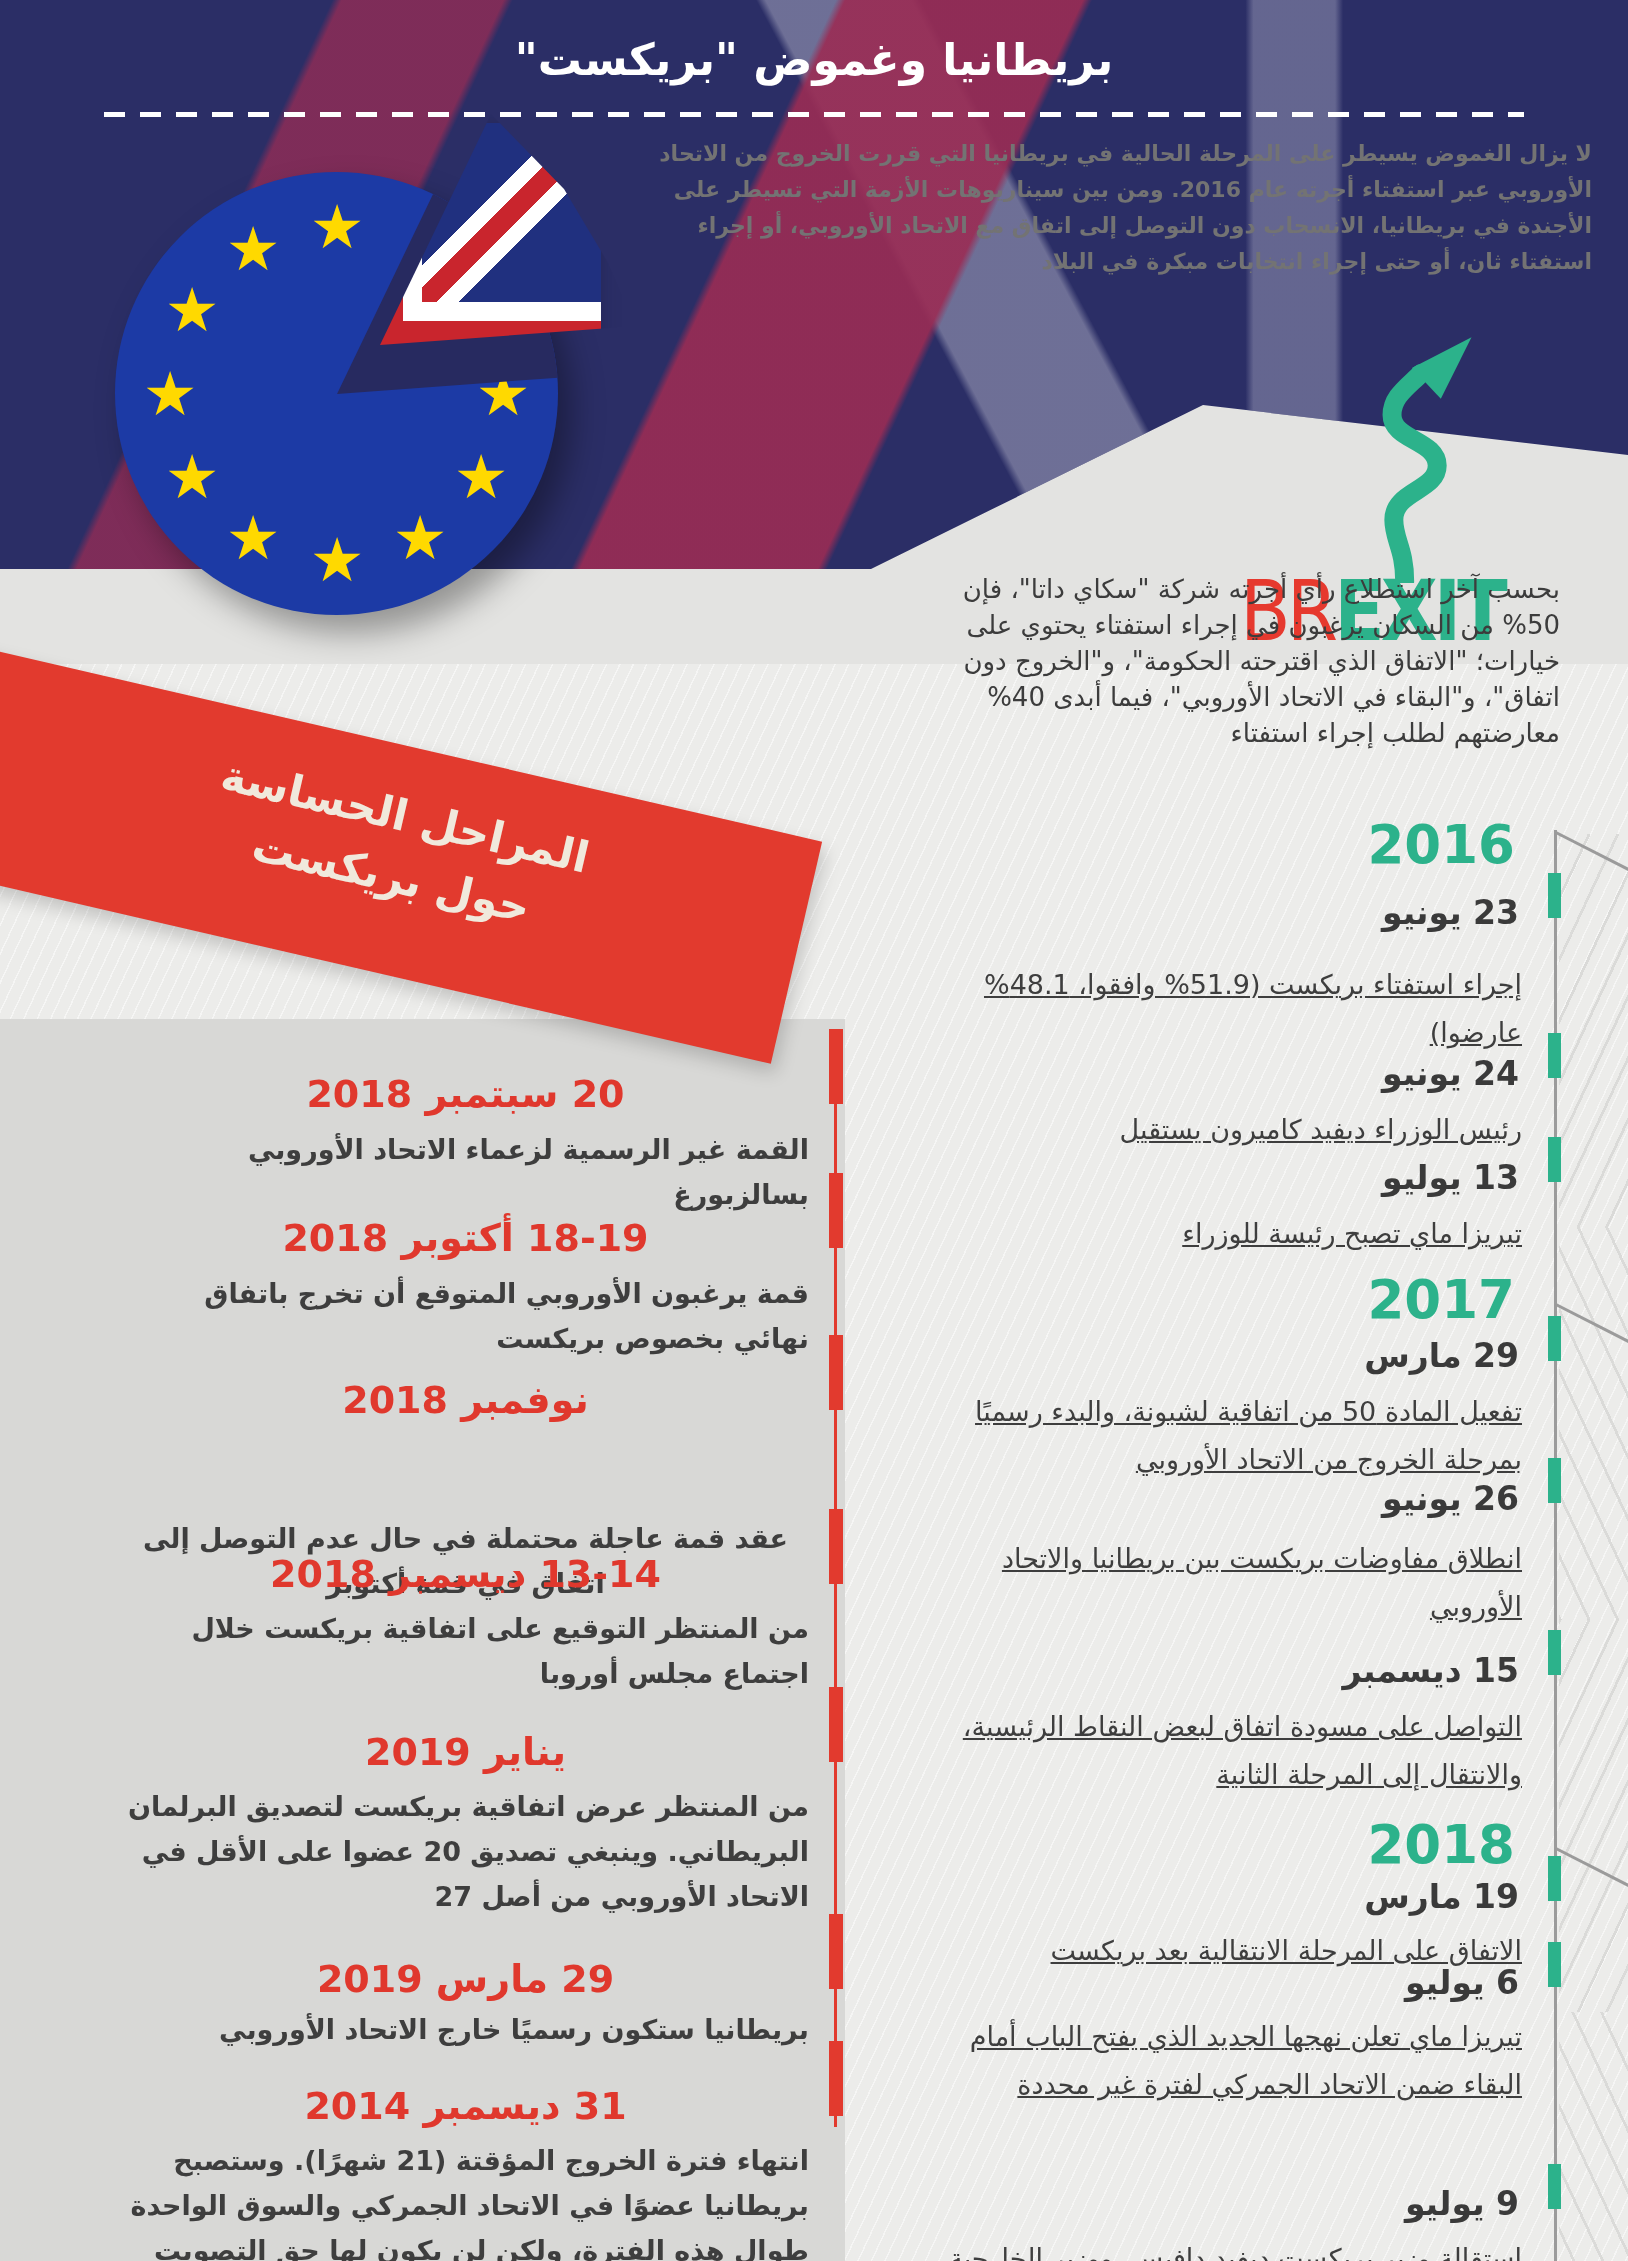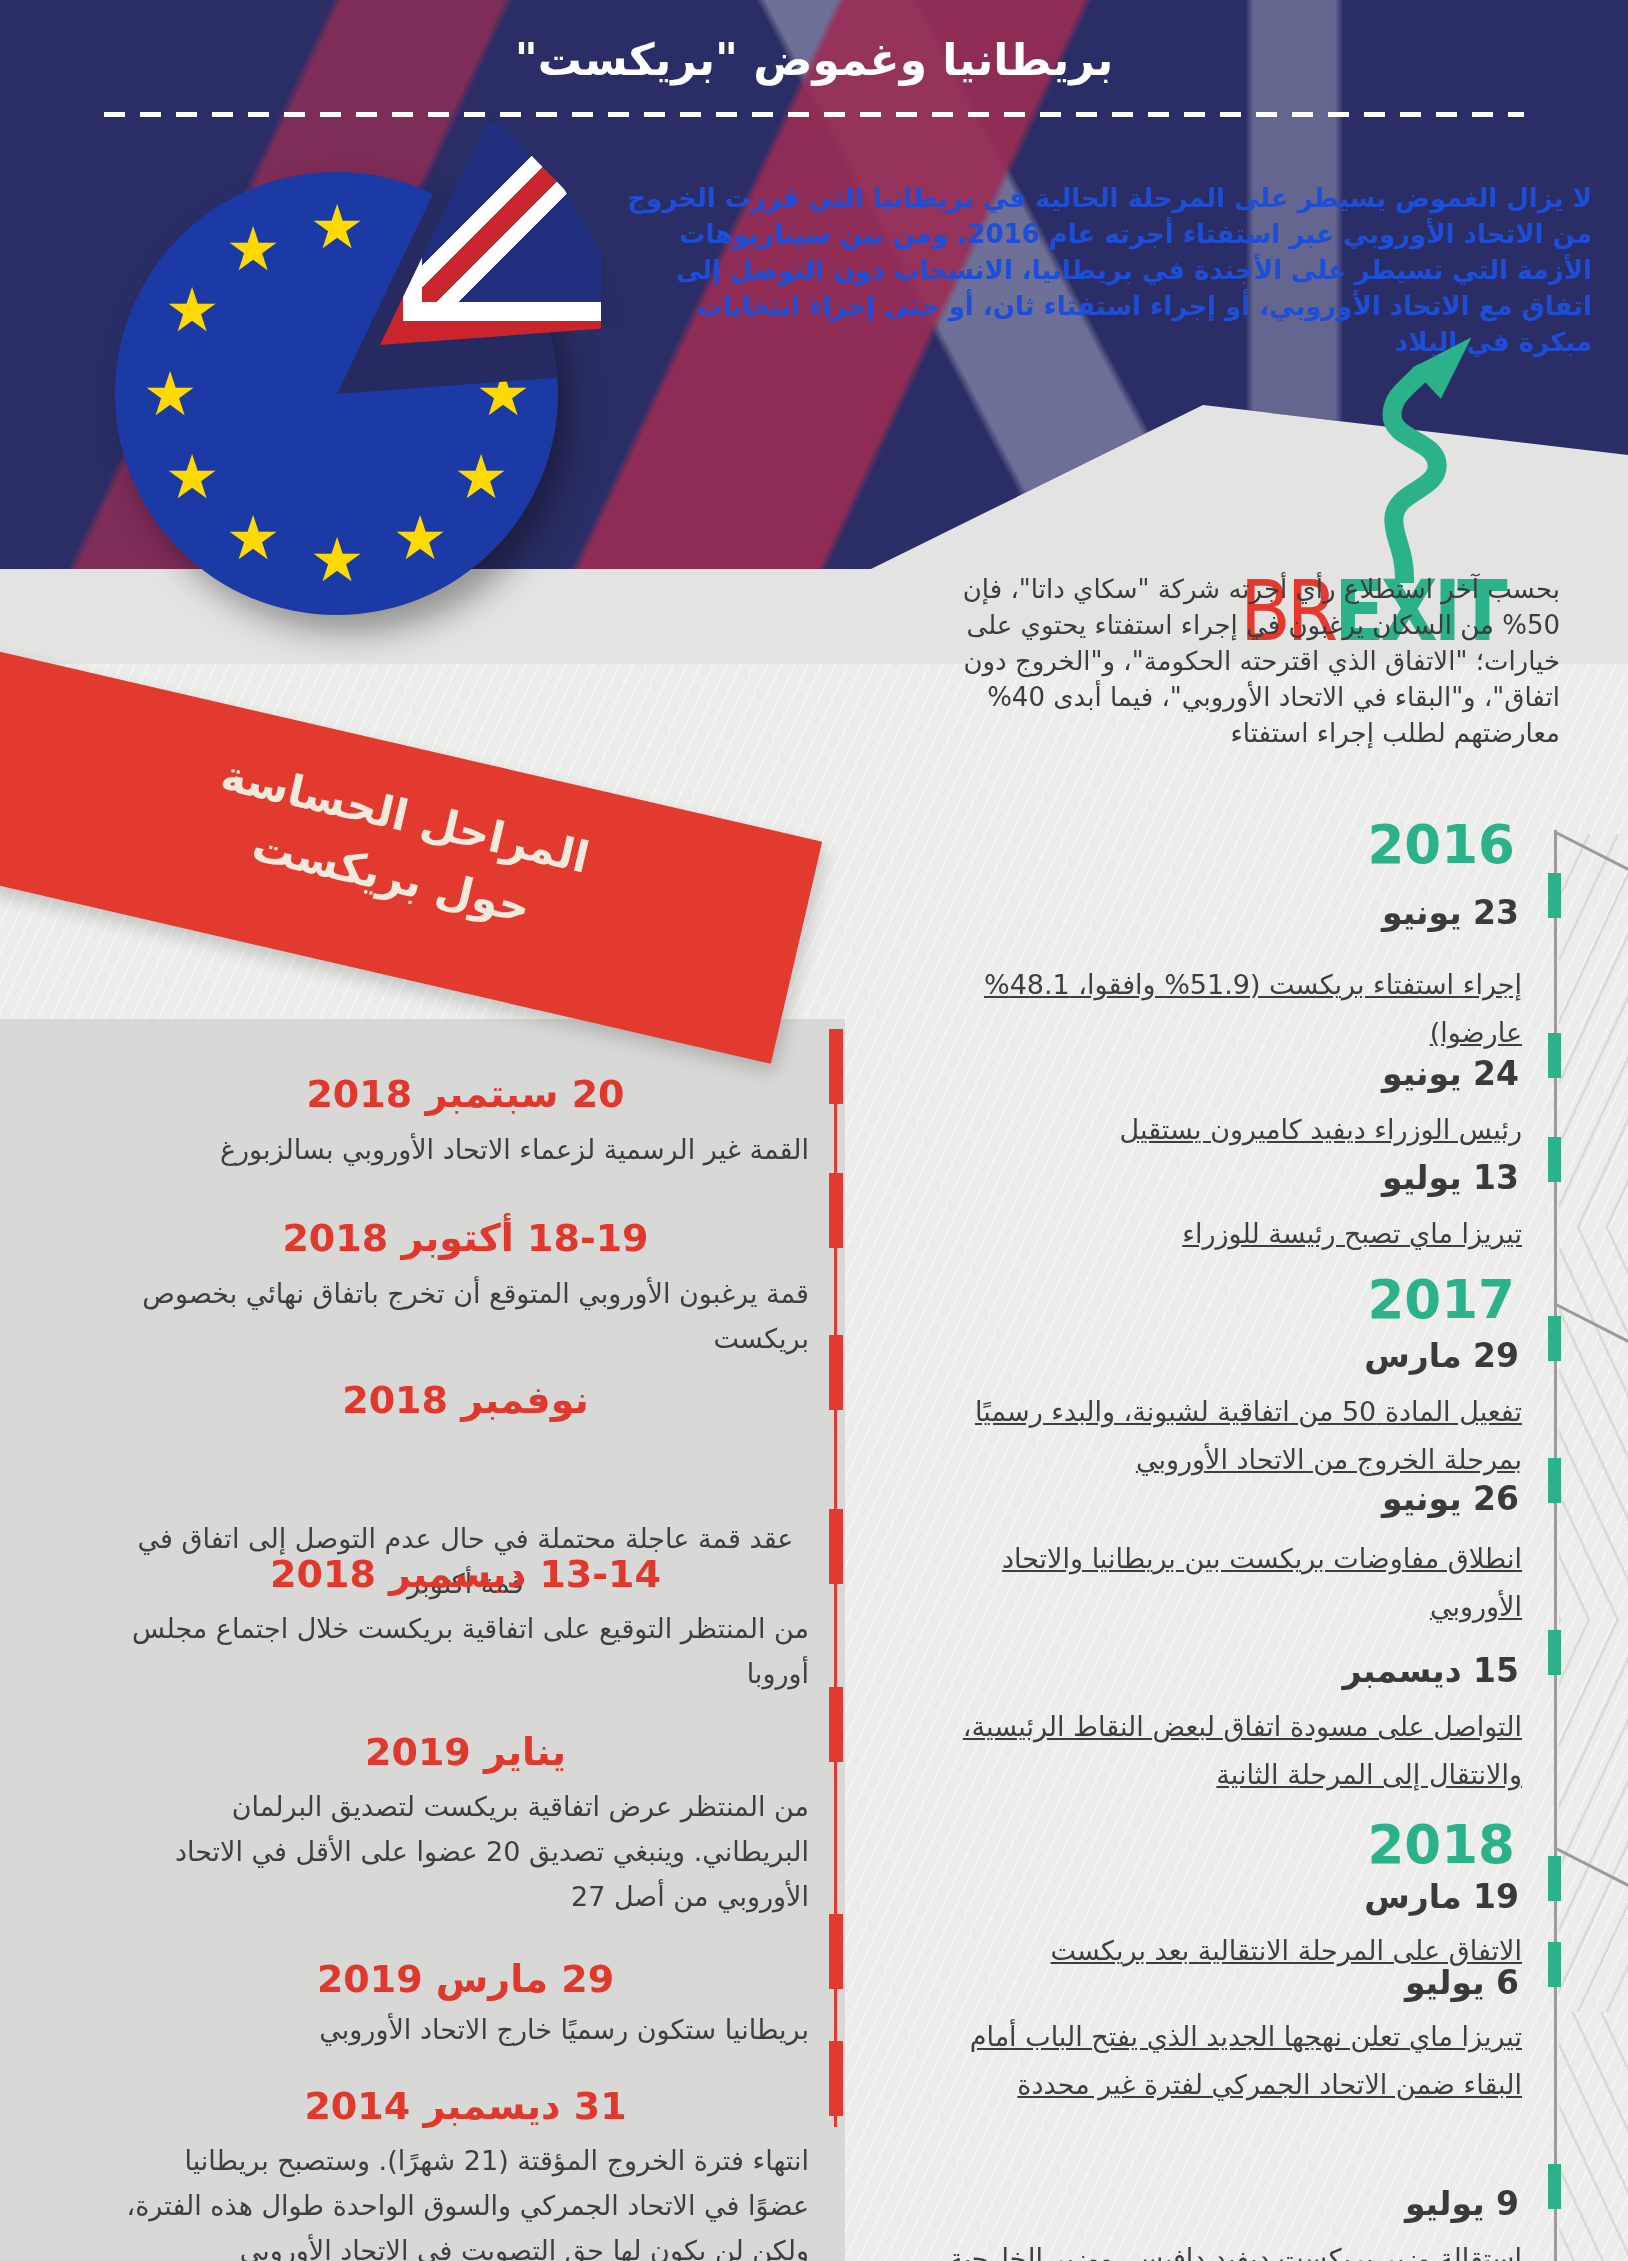--- a/index.html
+++ b/index.html
@@ -18,22 +18,22 @@
     background-image:
       linear-gradient(115deg,rgba(154,44,84,0) 44%,rgba(154,44,84,.9) 44.5%,rgba(154,44,84,.9) 57%,rgba(154,44,84,0) 57.5%),
       linear-gradient(62deg,rgba(165,165,190,0) 55%,rgba(165,165,190,.55) 55.5%,rgba(165,165,190,.55) 63%,rgba(165,165,190,0) 63.5%),
       linear-gradient(90deg,rgba(170,170,195,0) 76.5%,rgba(170,170,195,.45) 77%,rgba(170,170,195,.45) 82%,rgba(170,170,195,0) 82.5%),
       linear-gradient(295deg,rgba(154,44,84,0) 73%,rgba(154,44,84,.75) 73.5%,rgba(154,44,84,.75) 82%,rgba(154,44,84,0) 82.5%);
     clip-path:polygon(0 0,1628px 0,1628px 455px,1203px 405px,871px 569px,0 569px);}
   #title{left:0;top:34px;width:1628px;text-align:center;color:#ffffff;
          font-size:44px;font-weight:bold;z-index:3;}
   #dashes{left:104px;top:112px;width:1420px;height:4.5px;z-index:3;
      background:repeating-linear-gradient(90deg,#ffffff 0 21px,rgba(0,0,0,0) 21px 36px);}
-  #intro{right:36px;top:136px;width:968px;color:#1d4ed8;font-size:26px;
-         line-height:36px;font-weight:bold;z-index:3;margin-top:44px;}
+  #intro{right:36px;top:136px;width:968px;color:#737373;font-size:22px;
+         line-height:36px;font-weight:bold;z-index:3;}
   
   #eu-circle{left:115px;top:172px;width:443px;height:443px;border-radius:50%;
      background:#1c3aa5;overflow:hidden;z-index:4;
      box-shadow:13.6px 18px 32px rgba(0,0,0,.35);}
   .star{position:absolute;width:68px;height:68px;line-height:68px;text-align:center;
         font-size:61px;color:#ffd900;}
   #eu-hole{position:absolute;inset:0;background:#272a60;
      clip-path:polygon(222px 222px,479px 203px,449px 138px,406px 66px,333px -9px);}
   #uk-wedge{left:158px;top:123px;width:443px;height:443px;z-index:5;
      clip-path:polygon(222px 222px,479px 203px,449px 138px,406px 66px,333px -9px);
@@ -77,21 +77,21 @@
   .g-tick{position:absolute;left:1548px;width:12.7px;height:45px;background:#2cb28b;z-index:4;}
   .r-date{position:absolute;right:109px;width:579px;color:#3a3a3a;font-size:33px;
           font-weight:bold;z-index:4;direction:rtl;text-align:right;}
   .r-body{position:absolute;right:106px;width:579px;color:#3e3e3e;font-size:27px;
           line-height:48px;z-index:4;direction:rtl;text-align:right;text-decoration:underline;}
   #red-line{left:834px;top:1033px;width:2.7px;height:1094px;background:#e23a2e;z-index:3;}
   .red-tick{position:absolute;left:829px;width:13.6px;height:75px;background:#e23a2e;z-index:4;}
   .l-date{position:absolute;right:819px;width:687px;color:#e0382d;font-size:38px;
           font-weight:bold;z-index:4;direction:rtl;text-align:center;}
   .l-body{position:absolute;right:819px;width:687px;color:#3e3e3e;font-size:27px;
-          line-height:45px;z-index:4;direction:rtl;text-align:right;}
+          line-height:45px;z-index:4;direction:rtl;text-align:right;font-weight:bold;}
 </style>
 </head>
 <body>
 
 <div class="page">
 
   <div id="bg" class="abs">
       <div class="tex"></div>
     </div>
   <div id="band" class="abs"></div>

